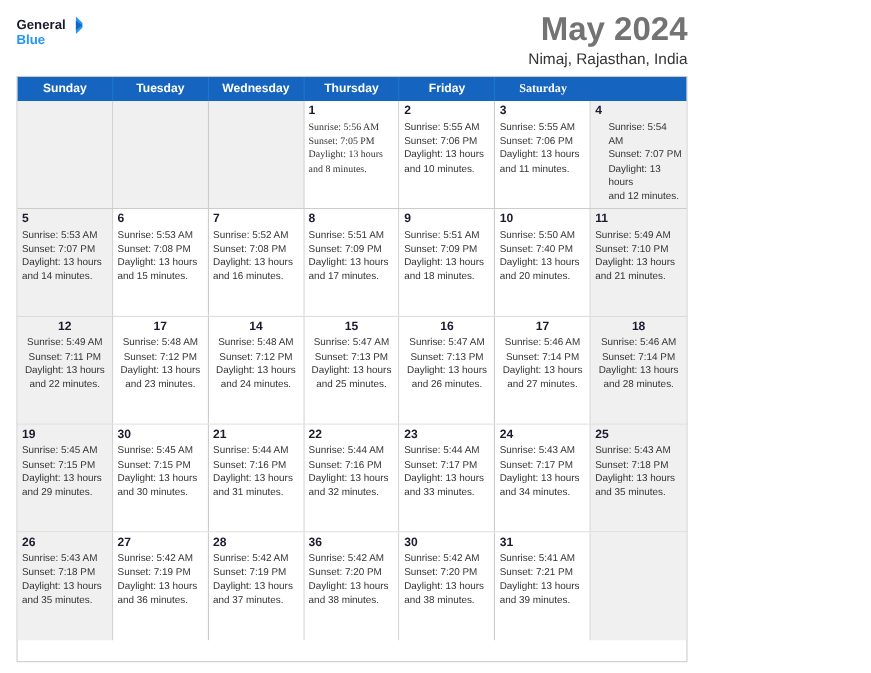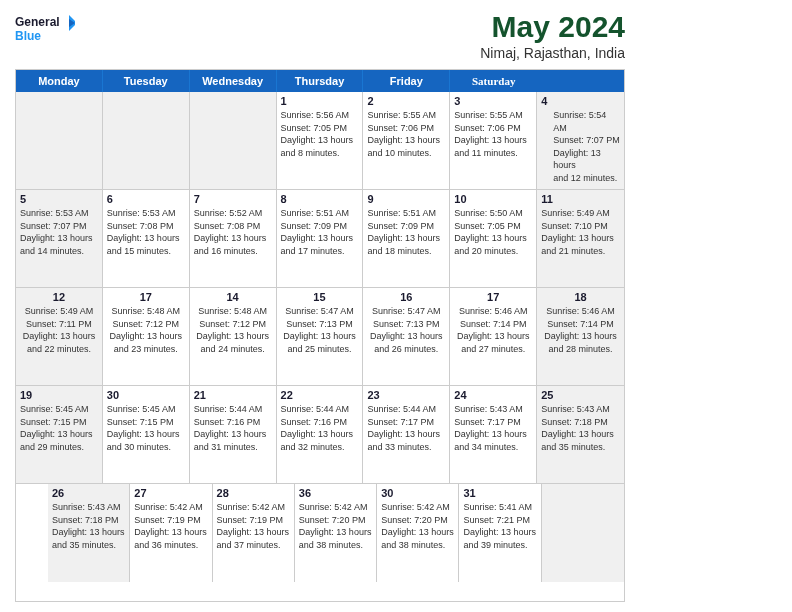--- a/index.html
+++ b/index.html
@@ -27,21 +27,21 @@
       display: flex;
       align-items: center;
       gap: 4px;
     }
     .title-area {
       text-align: right;
     }
     .main-title {
       font-size: 30px;
       font-weight: bold;
-      color: #14532d;
+      color: #737373;
       line-height: 1.1;
     }
     .subtitle {
       font-size: 14px;
       color: #333;
       margin-top: 2px;
     }
     .calendar {
       flex: 1;
       border: 1px solid #ccc;
@@ -63,21 +63,21 @@
     .cal-body {
       display: flex;
       flex-direction: column;
     }
     .cal-row {
       display: grid;
       grid-template-columns: repeat(7, 1fr);
       border-bottom: 1px solid #ccc;
       flex: 1;
     }
-    .cal-row:last-child { border-bottom: none; margin-left: 32px; }
+    .cal-row:last-child { border-bottom: none; }
     .cal-cell {
       border-right: 1px solid #ccc;
       padding: 3px 4px;
       min-height: 82px;
       background: #fff;
       vertical-align: top;
     }
     .cal-cell:last-child { border-right: none; }
     .cal-cell.empty { background: #f9f9f9; }
     .cal-cell.shaded { background: #f0f0f0; }
@@ -107,35 +107,35 @@
   </svg>
 </div>
     <div class="title-area">
       <div class="main-title">May 2024</div>
       <div class="subtitle">Nimaj, Rajasthan, India</div>
     </div>
   </div>
 
   <div class="calendar">
     <div class="cal-header" id="cal-header">
-        <div class="cal-header-cell">Monday</div>
+        <div class="cal-header-cell">Sunday</div>
         <div class="cal-header-cell">Tuesday</div>
         <div class="cal-header-cell">Wednesday</div>
         <div class="cal-header-cell">Thursday</div>
         <div class="cal-header-cell">Friday</div>
         <div class="cal-header-cell">Saturday</div>
       </div>
     <div class="cal-body" id="cal-body">
         <div class="cal-row" style="min-height: 98px;">
           <div class="cal-cell empty shaded"></div>
           <div class="cal-cell empty shaded"></div>
           <div class="cal-cell empty shaded"></div>
           <div class="cal-cell">
             <div class="day-num">1</div>
-            <div class="day-info" style="white-space: pre-line;">Sunrise: 5:56 AM
+            <div class="day-info" style="white-space: pre-line; font-family: Liberation Serif, serif;">Sunrise: 5:56 AM
 Sunset: 7:05 PM
 Daylight: 13 hours
 and 8 minutes.</div>
           </div>
           <div class="cal-cell">
             <div class="day-num">2</div>
             <div class="day-info" style="white-space: pre-line;">Sunrise: 5:55 AM
 Sunset: 7:06 PM
 Daylight: 13 hours
 and 10 minutes.</div>
@@ -187,21 +187,21 @@
           <div class="cal-cell">
             <div class="day-num">9</div>
             <div class="day-info" style="white-space: pre-line;">Sunrise: 5:51 AM
 Sunset: 7:09 PM
 Daylight: 13 hours
 and 18 minutes.</div>
           </div>
           <div class="cal-cell">
             <div class="day-num">10</div>
             <div class="day-info" style="white-space: pre-line;">Sunrise: 5:50 AM
-Sunset: 7:05 PM
+Sunset: 7:40 PM
 Daylight: 13 hours
 and 20 minutes.</div>
           </div>
           <div class="cal-cell shaded">
             <div class="day-num">11</div>
             <div class="day-info" style="white-space: pre-line;">Sunrise: 5:49 AM
 Sunset: 7:10 PM
 Daylight: 13 hours
 and 21 minutes.</div>
           </div>

